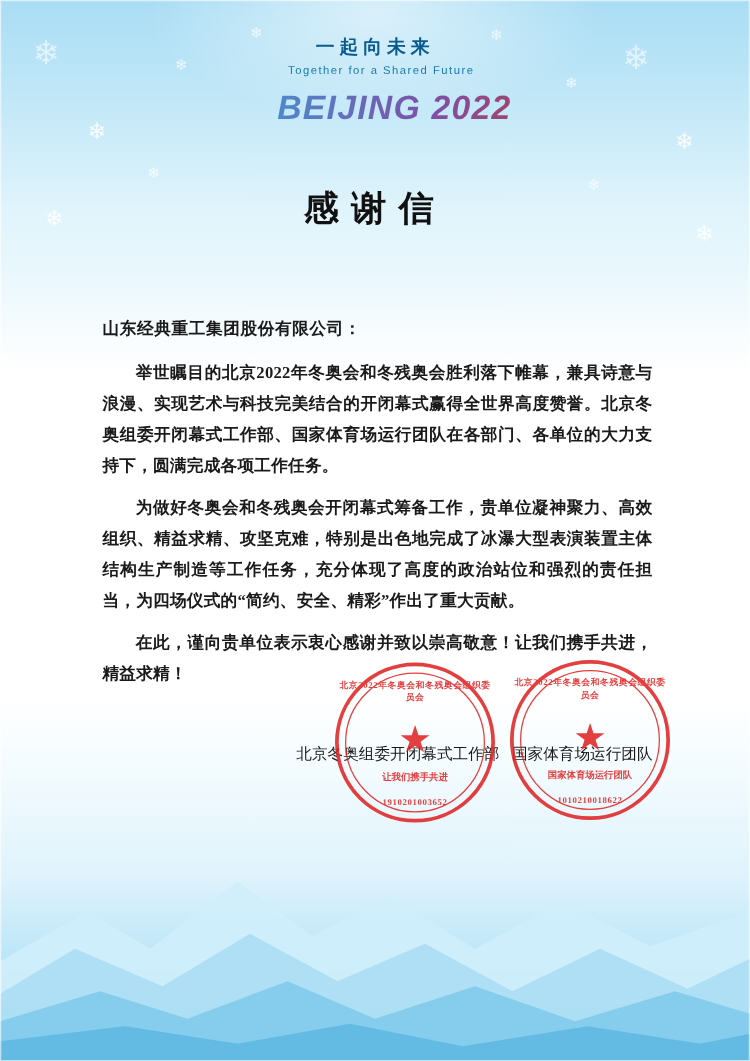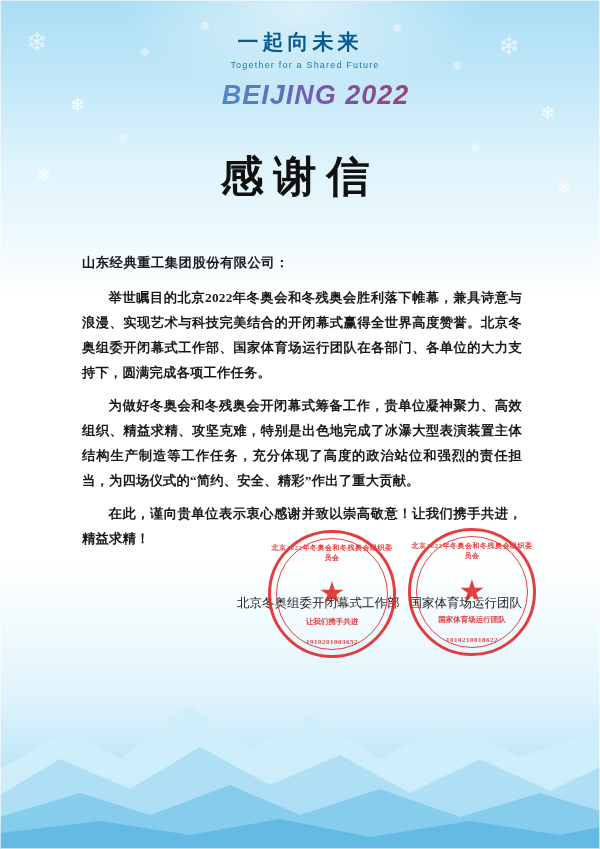--- a/index.html
+++ b/index.html
@@ -57,21 +57,21 @@
   .brand {
     position: absolute;
     top: 28px;
     left: 0;
     width: 600px;
     text-align: center;
     z-index: 5;
   }
   .brand-cn {
     font-family: Liberation Serif, serif;
-    font-size: 21px;
+    font-size: 15px;
     letter-spacing: 4px;
     color: #0a5b8f;
     font-weight: bold;
   }
   .brand-en {
     margin-top: 4px;
     font-family: "Liberation Sans", sans-serif;
     font-size: 9px;
     letter-spacing: 1.2px;
     color: #1a7ab0;
@@ -91,21 +91,21 @@
     margin-left: 31px;
   }
 
   
   .doc-title {
     position: absolute;
     top: 148px;
     left: 0;
     width: 600px;
     text-align: center;
-    font-size: 43px;
+    font-size: 28px;
     font-weight: bold;
     letter-spacing: 10px;
     color: #111111;
     font-family: "Liberation Serif", serif;
     z-index: 6;
   }
 
   
   .letter {
     position: absolute;

